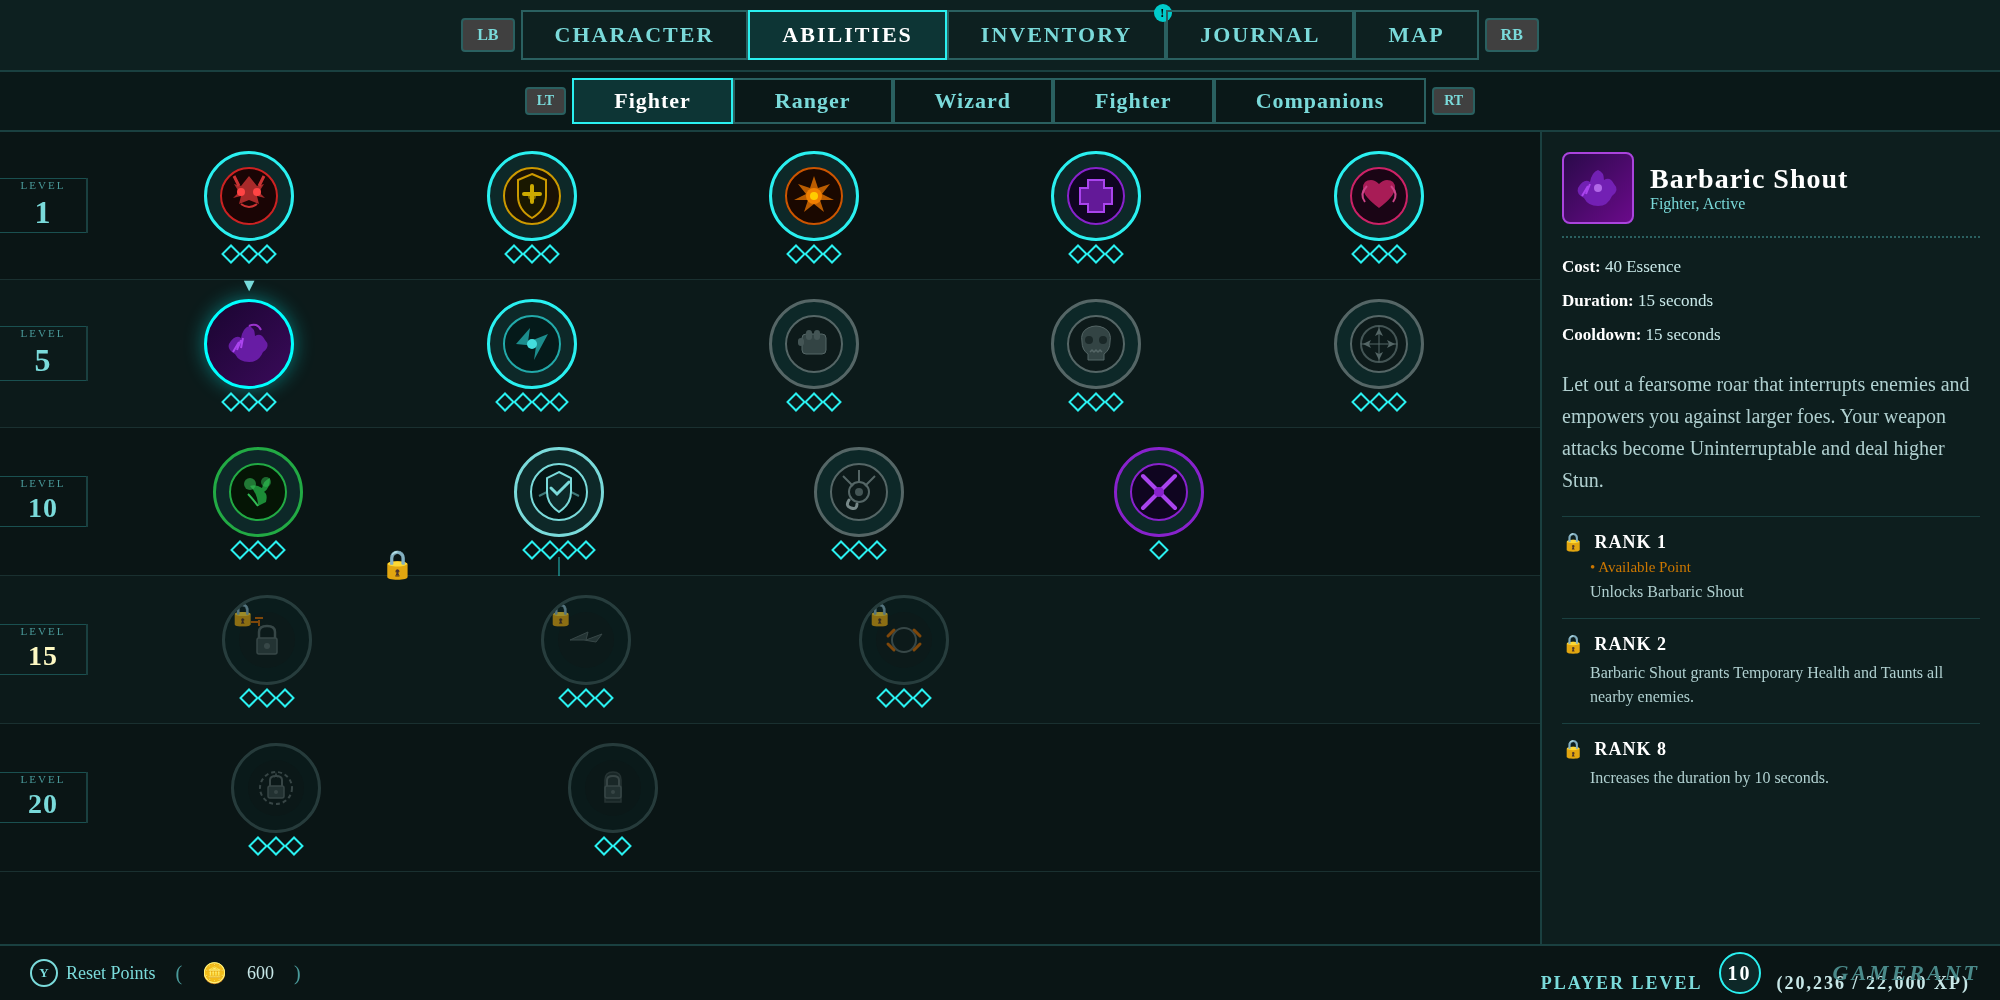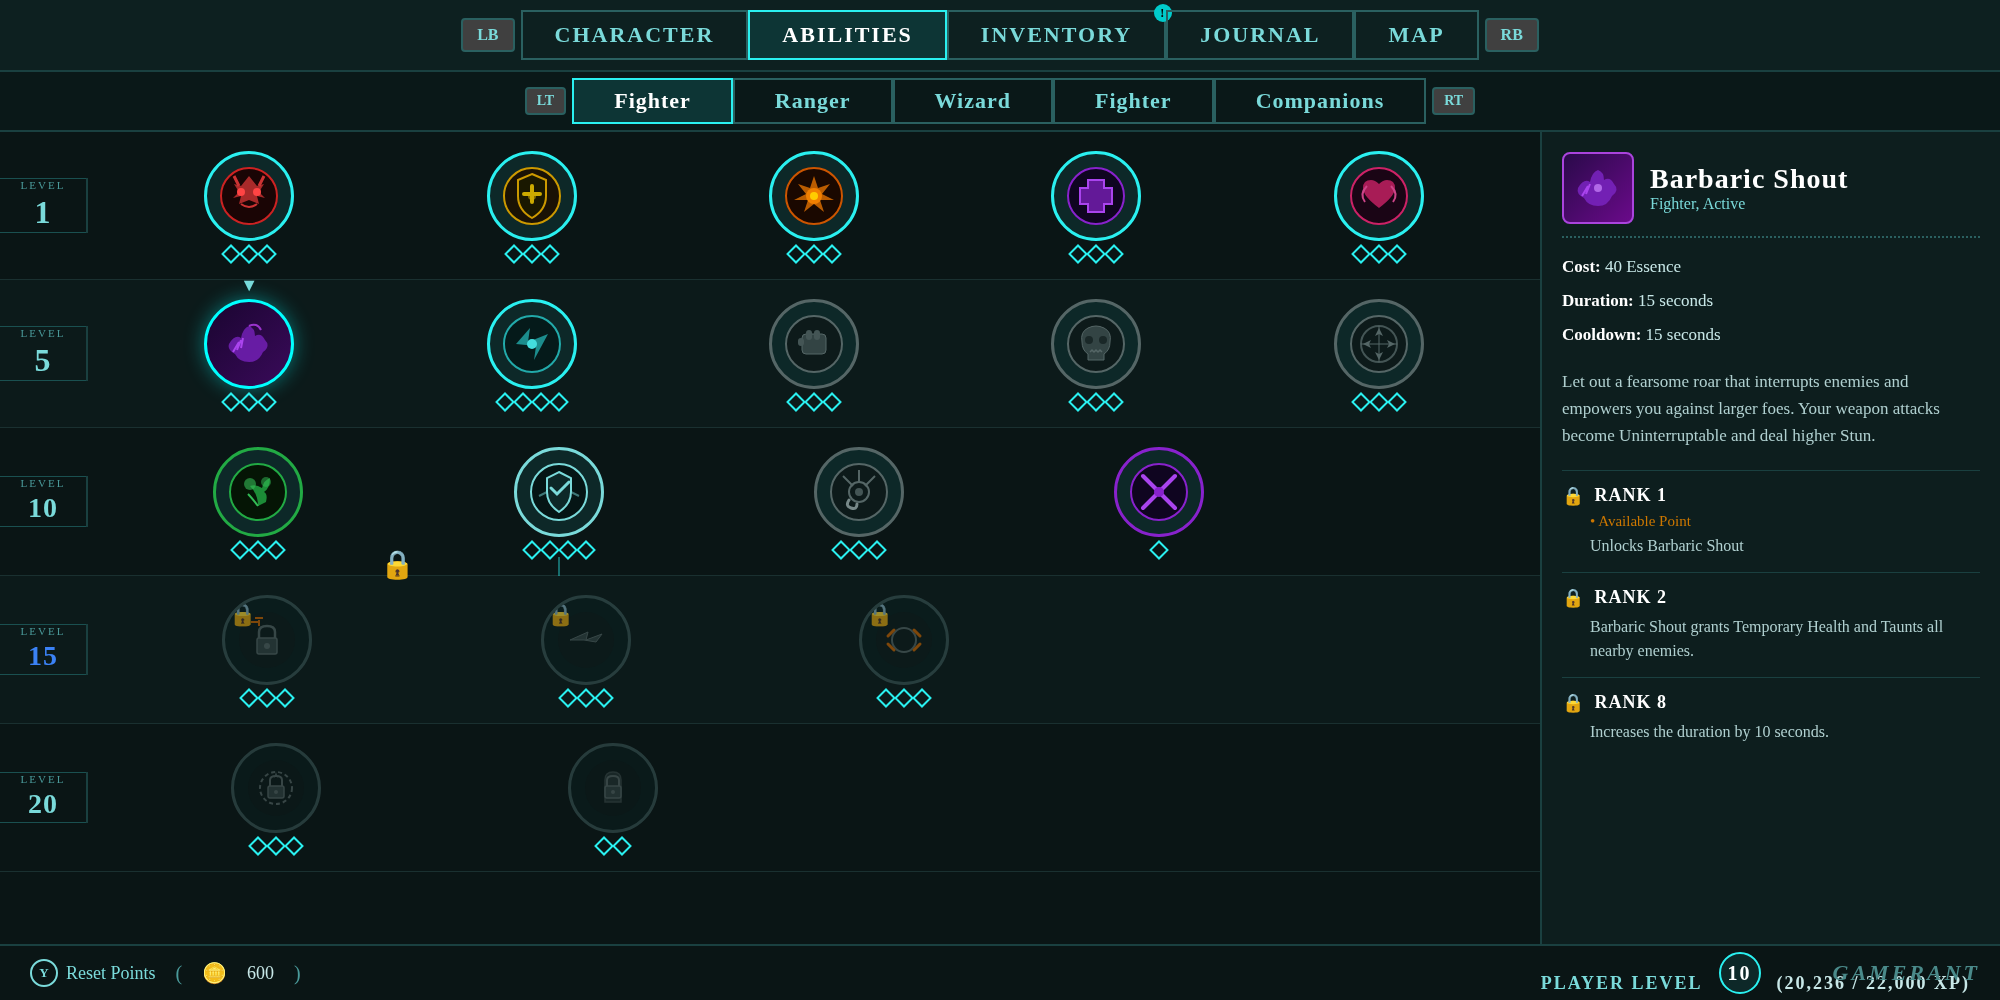--- a/index.html
+++ b/index.html
@@ -239,21 +239,21 @@
     }
     .sidebar-stats .label {
       font-weight: bold;
       color: #ffffff;
     }
     .sidebar-stats .value {
       color: #c8e8e8;
     }
 
     .sidebar-desc {
-      font-size: 17px;
+      font-size: 20px;
       line-height: 1.6;
       color: #b0d0d0;
       margin-bottom: 20px;
     }
 
     .rank-section {
       border-top: 1px solid #1a4040;
       padding-top: 14px;
       margin-bottom: 14px;
     }
@@ -672,21 +672,21 @@
         <div class="ability-cell"></div>
       </div>
     </div>
 
     <div class="level-row row-bg-alt" style="position:relative;">
 
       <div style="position:absolute;left:calc(88px + (1540px * 0.2) - 16px);top:-28px;font-size:28px;color:#cc6600;z-index:10;">🔒</div>
       <div class="level-label">
         <div class="deco-bracket"></div>
         <div style="font-size:11px;letter-spacing:2px;color:#4a9a9a;">LEVEL</div>
-        <div style="font-size:28px;font-weight:bold;color:#3b82f6;">15</div>
+        <div style="font-size:28px;font-weight:bold;color:#fef9c3;">15</div>
       </div>
       <div class="abilities-row">
 
         <div class="ability-cell">
           <div class="ability-icon locked">
             <svg viewBox="0 0 60 60" width="60" height="60">
               <circle cx="30" cy="30" r="28" fill="#0d1a1a"></circle>
               <rect x="20" y="28" width="20" height="16" rx="2" fill="#334444" stroke="#556666" stroke-width="1.5"></rect>
               <path d="M22 28 L22 22 Q22 16 30 16 Q38 16 38 22 L38 28" fill="none" stroke="#556666" stroke-width="2.5"></path>
               <circle cx="30" cy="36" r="3" fill="#556666"></circle>

